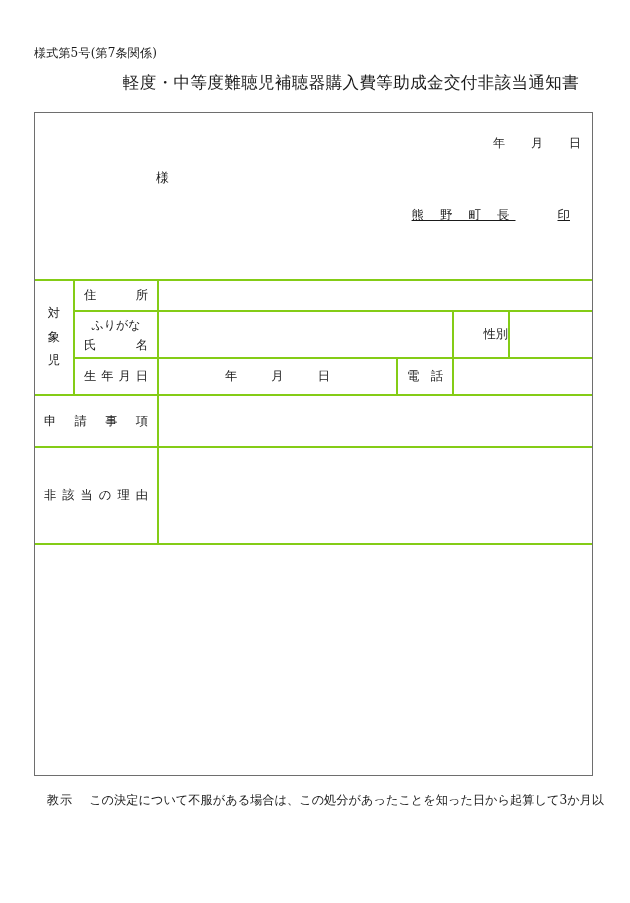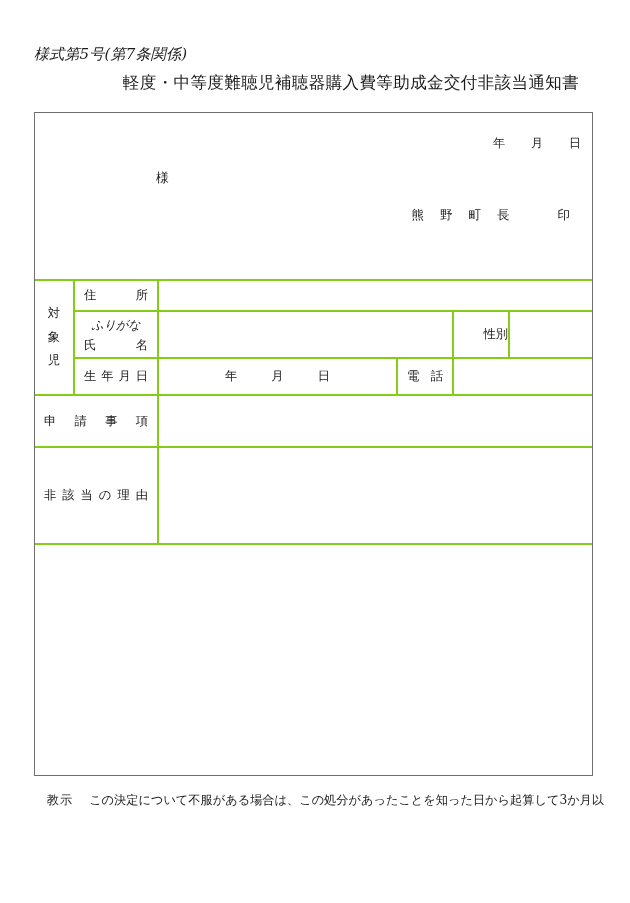--- a/index.html
+++ b/index.html
@@ -14,24 +14,23 @@
     font-family: "DejaVu Serif", "Liberation Serif", serif;
     color: #1a1a1a;
     overflow: hidden;
   }
 
   
   .form-no {
     position: absolute;
     left: 34px;
     top: 45px;
-    font-size: 15px;
+    font-size: 12px;
     letter-spacing: 0.2px;
     white-space: nowrap;
-    font-style: italic;
   }
 
   
   .doc-title {
     position: absolute;
     left: 0;
     top: 72px;
     width: 630px;
     text-align: center;
     font-size: 16.5px;
@@ -73,20 +72,21 @@
     font-size: 13px;
     white-space: nowrap;
   }
 
   .issuer-line {
     position: absolute;
     right: 22px;
     top: 94px;
     font-size: 12.5px;
     white-space: nowrap;
+    text-decoration: underline;
   }
   .issuer-name { letter-spacing: 6px; }
   .issuer-gap { display: inline-block; width: 42px; }
   .issuer-seal { letter-spacing: 0; }
 
   .body-text {
     position: absolute;
     left: 6px;
     right: 6px;
     top: 125px;
@@ -152,21 +152,20 @@
 
   .furigana-stack {
     display: block;
     padding: 0 9px;
   }
   .furigana-stack .fg {
     display: block;
     text-align: center;
     font-size: 12px;
     line-height: 20px;
-    font-style: italic;
   }
   .furigana-stack .nm {
     display: block;
     text-align: justify;
     text-align-last: justify;
     line-height: 20px;
   }
 
   
   .notice {

